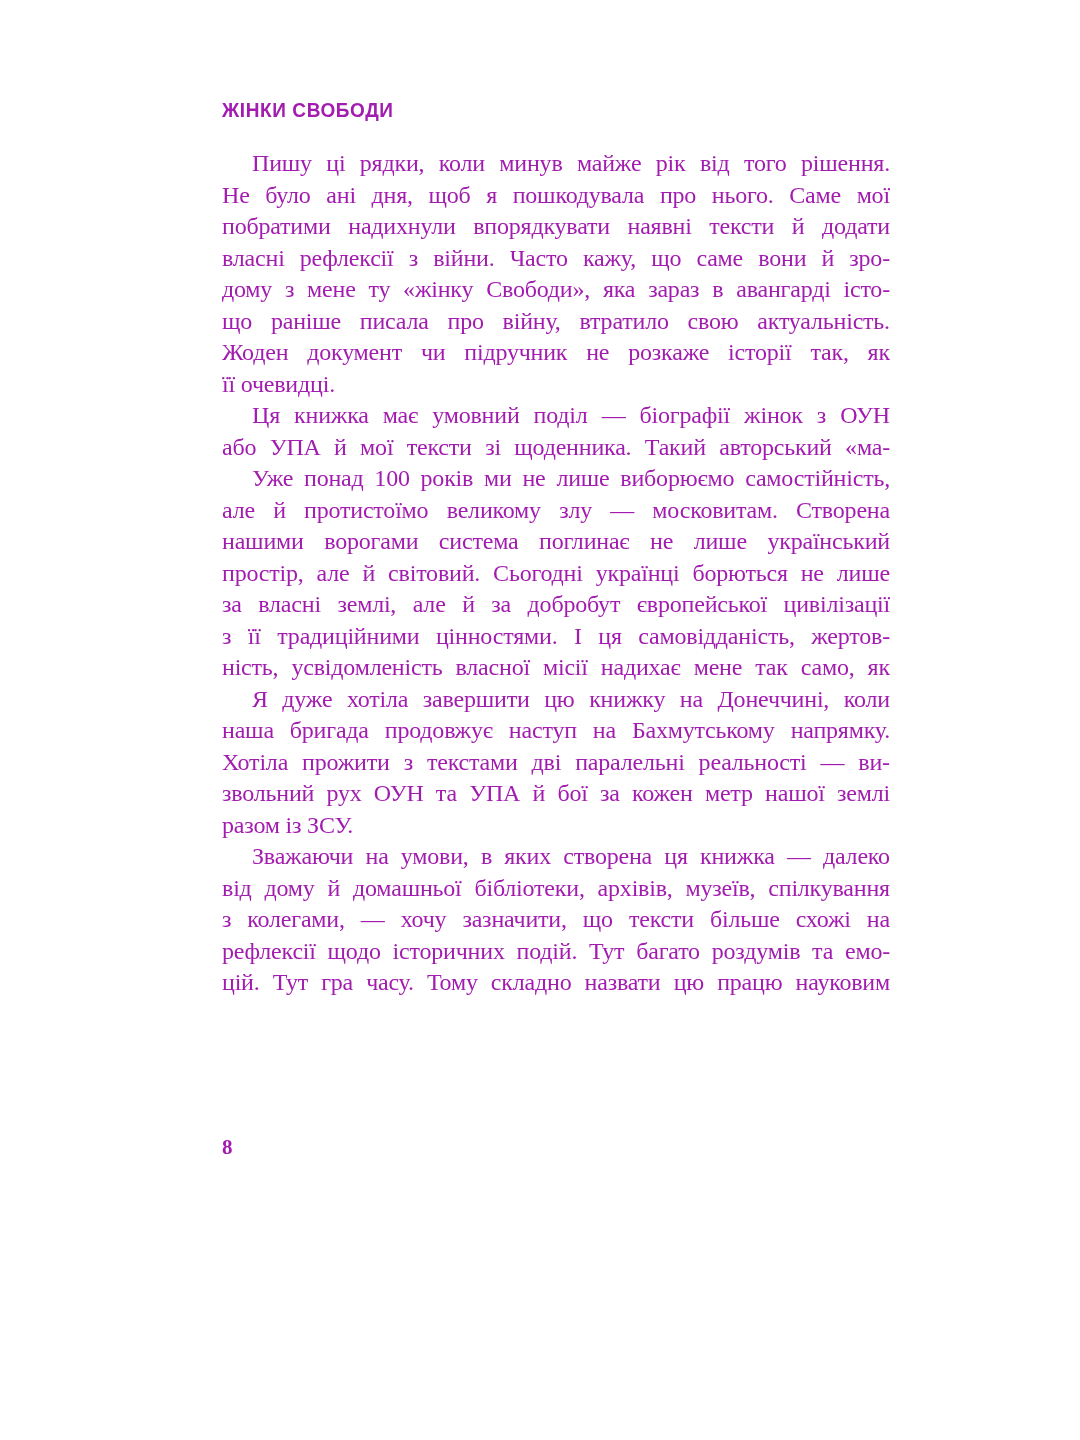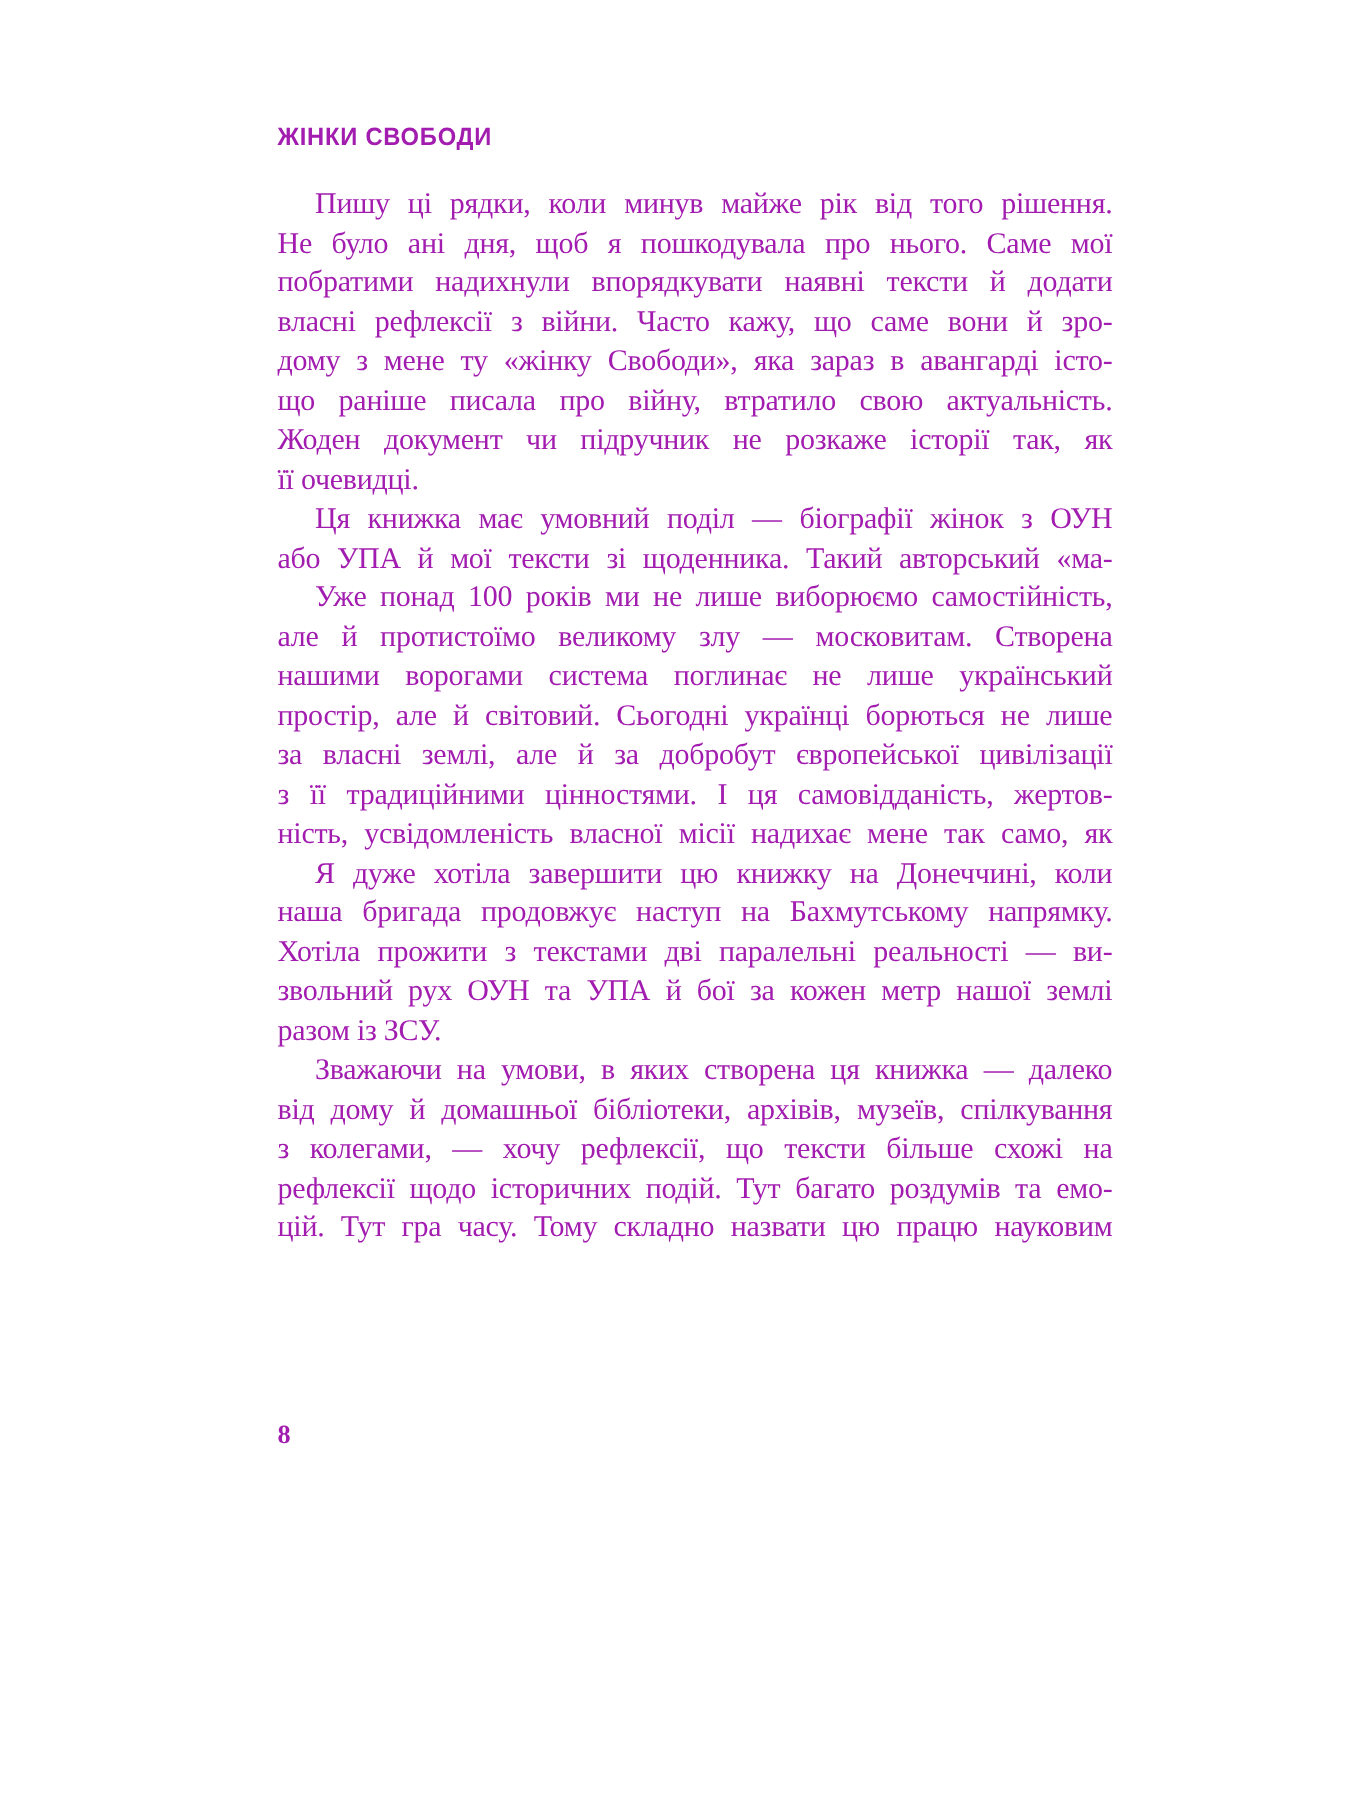--- a/index.html
+++ b/index.html
@@ -86,19 +86,19 @@
       <div class="line just"><span>за</span><span>власні</span><span>землі,</span><span>але</span><span>й</span><span>за</span><span>добробут</span><span>європейської</span><span>цивілізації</span></div>
       <div class="line just"><span>з</span><span>її</span><span>традиційними</span><span>цінностями.</span><span>І</span><span>ця</span><span>самовідданість,</span><span>жертов-</span></div>
       <div class="line just"><span>ність,</span><span>усвідомленість</span><span>власної</span><span>місії</span><span>надихає</span><span>мене</span><span>так</span><span>само,</span><span>як</span></div>
       <div class="line just indent"><span>Я</span><span>дуже</span><span>хотіла</span><span>завершити</span><span>цю</span><span>книжку</span><span>на</span><span>Донеччині,</span><span>коли</span></div>
       <div class="line just"><span>наша</span><span>бригада</span><span>продовжує</span><span>наступ</span><span>на</span><span>Бахмутському</span><span>напрямку.</span></div>
       <div class="line just"><span>Хотіла</span><span>прожити</span><span>з</span><span>текстами</span><span>дві</span><span>паралельні</span><span>реальності</span><span>—</span><span>ви-</span></div>
       <div class="line just"><span>звольний</span><span>рух</span><span>ОУН</span><span>та</span><span>УПА</span><span>й</span><span>бої</span><span>за</span><span>кожен</span><span>метр</span><span>нашої</span><span>землі</span></div>
       <div class="line">разом із ЗСУ.</div>
       <div class="line just indent"><span>Зважаючи</span><span>на</span><span>умови,</span><span>в</span><span>яких</span><span>створена</span><span>ця</span><span>книжка</span><span>—</span><span>далеко</span></div>
       <div class="line just"><span>від</span><span>дому</span><span>й</span><span>домашньої</span><span>бібліотеки,</span><span>архівів,</span><span>музеїв,</span><span>спілкування</span></div>
-      <div class="line just"><span>з</span><span>колегами,</span><span>—</span><span>хочу</span><span>рефлексії,</span><span>що</span><span>тексти</span><span>більше</span><span>схожі</span><span>на</span></div>
+      <div class="line just"><span>з</span><span>колегами,</span><span>—</span><span>хочу</span><span>зазначити,</span><span>що</span><span>тексти</span><span>більше</span><span>схожі</span><span>на</span></div>
       <div class="line just"><span>рефлексії</span><span>щодо</span><span>історичних</span><span>подій.</span><span>Тут</span><span>багато</span><span>роздумів</span><span>та</span><span>емо-</span></div>
       <div class="line just"><span>цій.</span><span>Тут</span><span>гра</span><span>часу.</span><span>Тому</span><span>складно</span><span>назвати</span><span>цю</span><span>працю</span><span>науковим</span></div>
     </div>
 
   <div class="page-number">8</div>
 </div>
 
 </body></html>

